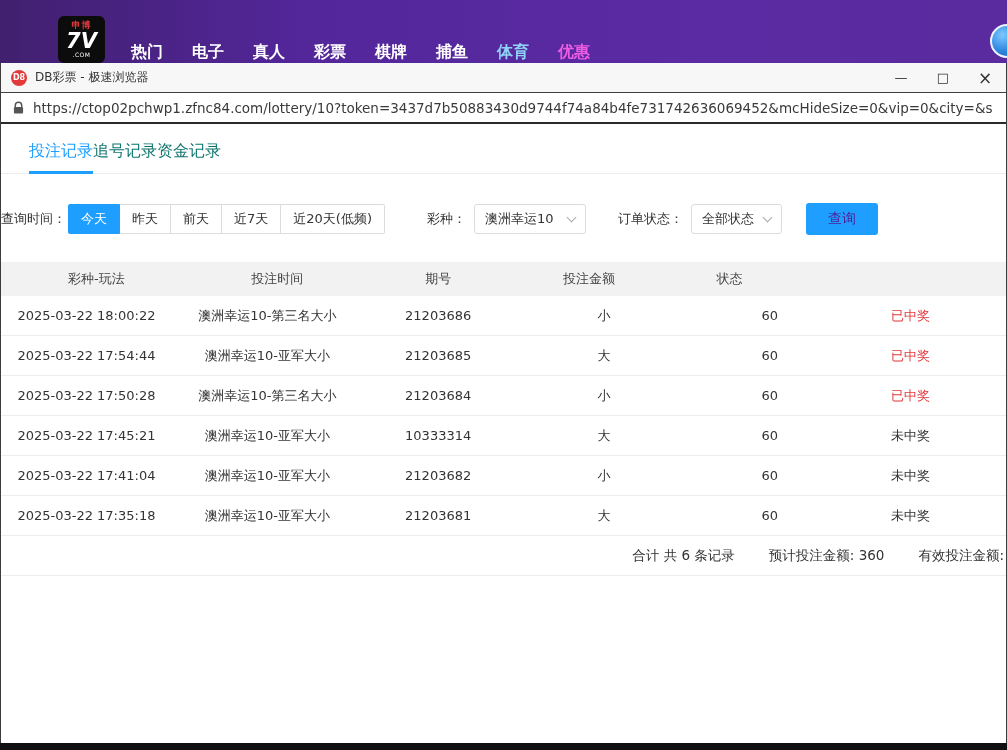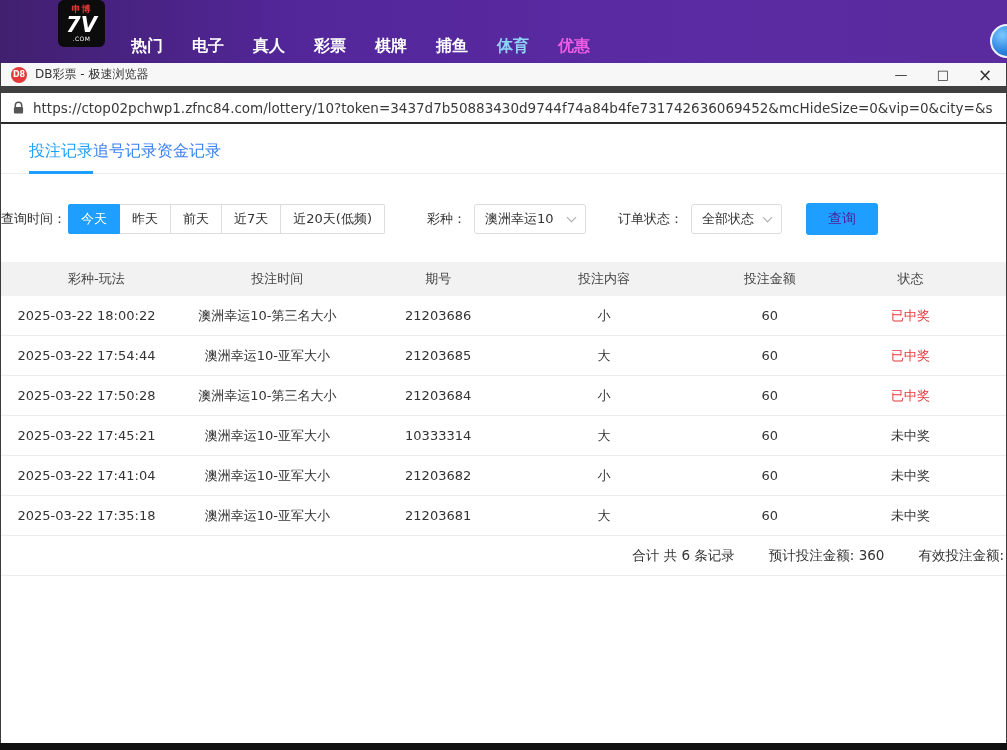--- a/index.html
+++ b/index.html
@@ -1,52 +1,52 @@
 <!DOCTYPE html>
 <html><head>
 <meta charset="utf-8">
 <style>
   *{margin:0;padding:0;box-sizing:border-box;}
   html,body{width:1007px;height:750px;overflow:hidden;}
   body{font-family:"DejaVu Sans","Liberation Sans",sans-serif;background:#fff;position:relative;}
 
   
   .topnav{height:63px;background:linear-gradient(90deg,#41206f 0%,#53269a 30%,#5b2ba3 70%,#5a2b9e 100%);
-          display:flex;align-items:flex-start;padding-left:58px;position:relative;}
+          display:flex;align-items:flex-end;padding-left:58px;position:relative;}
   .logo{width:47px;height:47px;background:#0c0c0c;border-radius:6px;display:flex;flex-direction:column;
         align-items:center;justify-content:center;line-height:1.05;cursor:pointer;flex:0 0 auto;}
   .logo .l1{color:#e23a3a;font-size:9px;font-weight:bold;letter-spacing:1px;}
   .logo .l2{color:#fff;font-size:21px;font-weight:bold;font-style:italic;}
   .logo .l3{color:#fff;font-size:6px;letter-spacing:.5px;}
   .nav-items{display:flex;margin-left:26px;gap:29px;margin-top:36px;}
   .nav-item{color:#fff;font-size:16px;font-weight:bold;text-decoration:none;cursor:pointer;white-space:nowrap;}
   .nav-item.c-blue{color:#8ed2f6;}
   .nav-item.c-pink{color:#ee5ce4;}
   .float-icon{position:absolute;right:-17px;top:24px;width:34px;height:34px;border-radius:50%;
               background:radial-gradient(circle at 35% 30%,#7cc8ff 0%,#2f86e0 55%,#1457a8 100%);
               border:2px solid #eef4ff;cursor:pointer;}
 
   
   .browser-window{height:687px;background:#fff;border-left:1px solid #3c3c3c;border-right:1px solid #3c3c3c;
                   position:relative;}
   .titlebar{height:30px;background:#f7f7f7;display:flex;align-items:center;padding-left:10px;
-            border-bottom:7px solid #404040;}
+            border-bottom:1px solid #404040;}
   .app-icon{width:16px;height:16px;border-radius:50%;background:#e23a3a;color:#fff;font-size:8px;font-weight:bold;
             display:flex;align-items:center;justify-content:center;flex:0 0 auto;}
   .window-title{font-size:12px;color:#333;margin-left:8px;}
   .win-controls{margin-left:auto;display:flex;height:100%;}
   .win-btn{width:42px;display:flex;align-items:center;justify-content:center;font-size:13px;color:#333;cursor:pointer;}
   .win-btn.close{font-size:17px;}
 
   .urlbar{height:31px;display:flex;align-items:center;padding:0 12px;background:#fff;border-bottom:2px solid #2a2a2a;}
   .url-text{font-size:13.5px;color:#3a3a3a;margin-left:9px;white-space:nowrap;overflow:hidden;}
 
   
   .tabs{display:flex;padding-left:28px;border-bottom:1px solid #ececec;height:45px;align-items:stretch;margin-top:5px;}
-  .tab{display:flex;align-items:center;position:relative;font-size:16px;color:#3b82f6;cursor:pointer;white-space:nowrap;}
+  .tab{display:flex;align-items:center;position:relative;font-size:16px;color:#0f766e;cursor:pointer;white-space:nowrap;}
   .tab.active{color:#1e9fff;}
   .tab.active::after{content:"";position:absolute;left:0;right:0;bottom:-1px;height:3px;background:#1e9fff;}
 
   
   .filters{display:flex;align-items:center;margin-top:29px;font-size:13px;color:#333;}
   .flabel{white-space:nowrap;}
   .flabel.lottery{margin-left:42px;}
   .flabel.status{margin-left:32px;}
   .btn-group{display:flex;margin-left:2px;border-radius:2px;}
   .time-btn{padding:0 12px;height:30px;border:1px solid #dcdcdc;border-left:none;background:#fff;font-size:13px;
@@ -145,21 +145,20 @@
       <span class="chev"></span>
     </div>
     <button class="search-btn">查询</button>
   </div>
 
   <div class="table">
     <div class="thead">
       <div class="cell c2">彩种-玩法</div>
       <div class="cell c1">投注时间</div>
       <div class="cell c3">期号</div>
-      <div class="cell c4">投注内容</div>
       <div class="cell c5">投注金额</div>
       <div class="cell c6">状态</div>
     </div>
 
     <div class="trow">
       <div class="cell c1">2025-03-22 18:00:22</div>
       <div class="cell c2">澳洲幸运10-第三名大小</div>
       <div class="cell c3">21203686</div>
       <div class="cell c4">小</div>
       <div class="cell c5">60</div>

